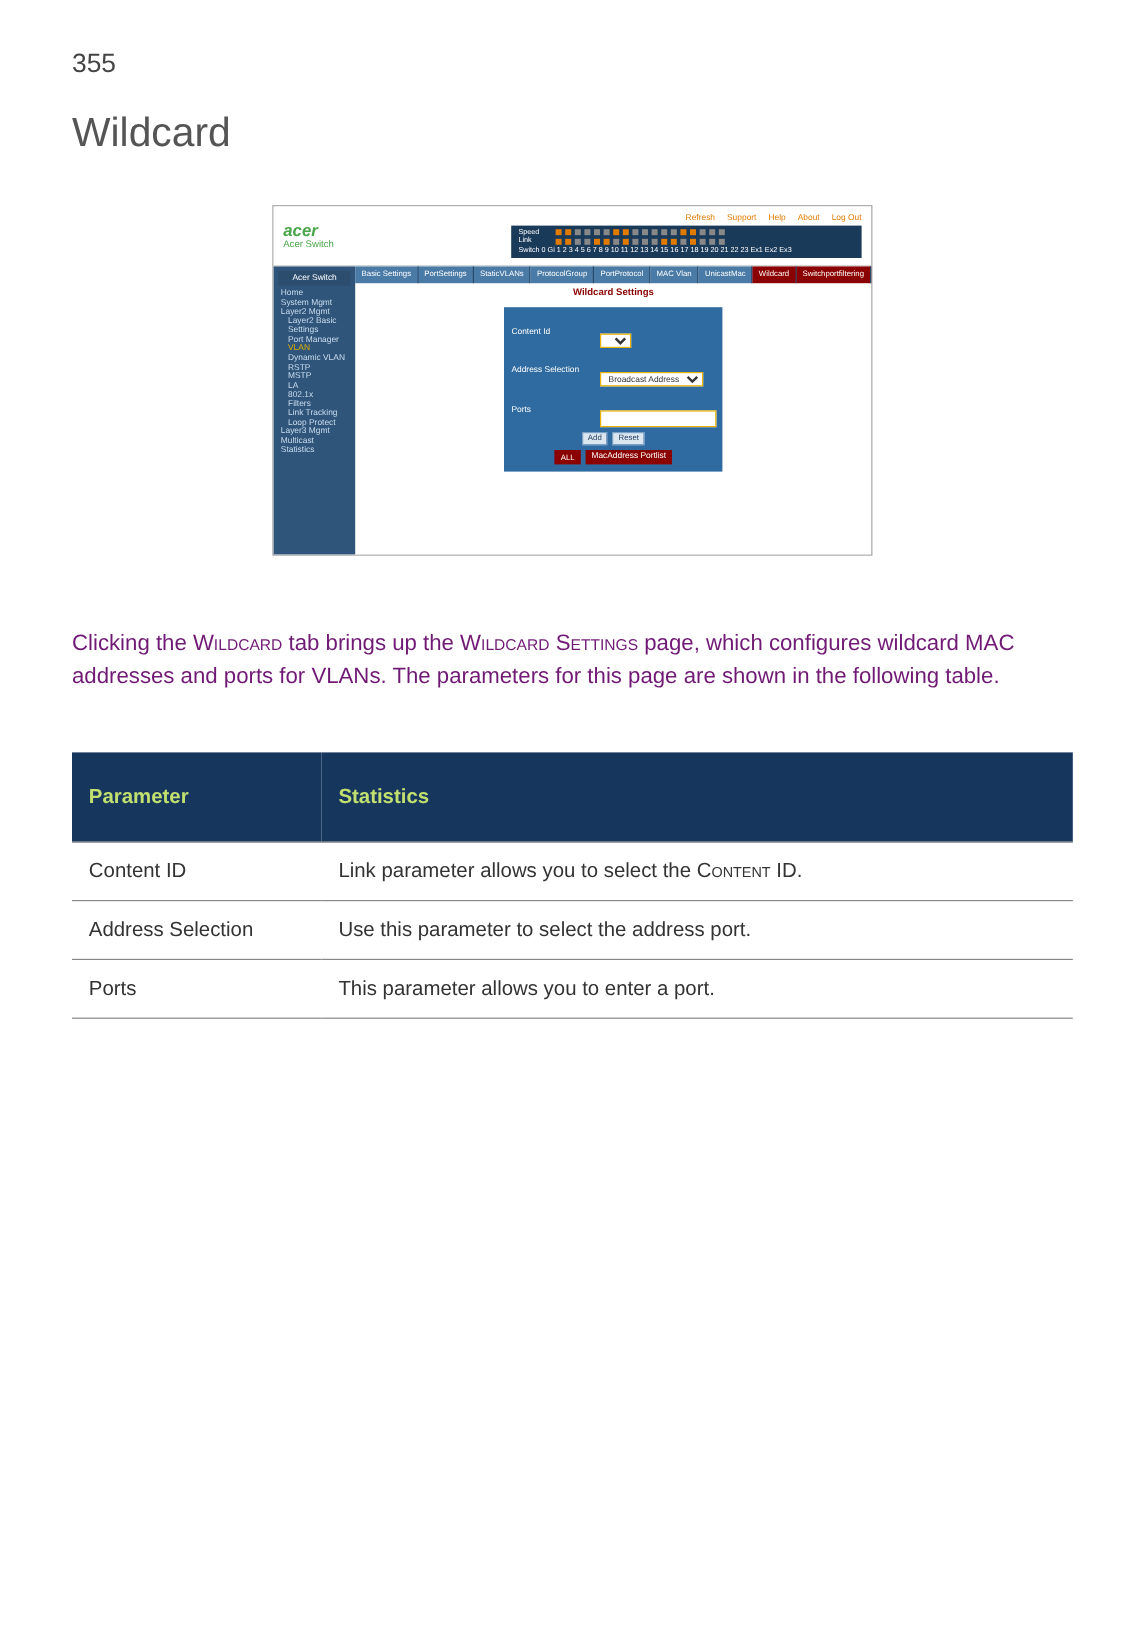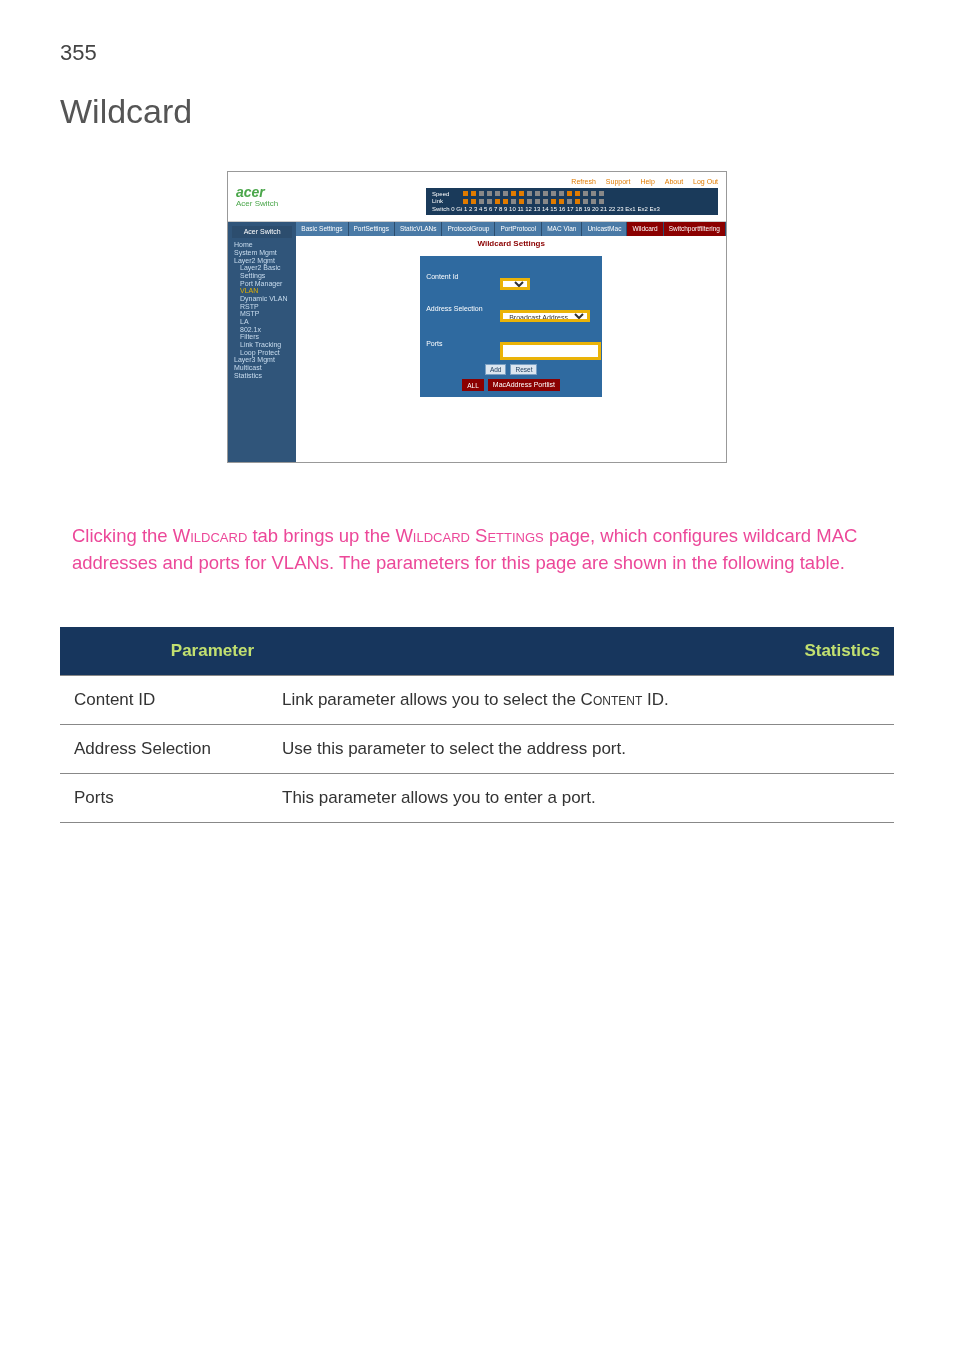--- a/index.html
+++ b/index.html
@@ -143,21 +143,21 @@
     gap:4px;
     width: 170px;
   }
   .form-row { display:flex; align-items:center; gap:4px;}
   .form-row label { flex:0 0 70px;}
   .form-row select, .form-row input {
     font-size:7px;
     padding:0 2px;
     height:12px;
     background:#fff;
-    border:3px solid #eab308;
+    border:1px solid #eab308;
     color:#333;
     margin-top:16px;
   }
   .btn-mini {
     background:#dce6f0;
     border:1px solid #7aa0c4;
     color:#1a3a5a;
     font-size:6.5px;
     padding:1px 4px;
   }
@@ -166,35 +166,35 @@
     color:#fff;
     border:none;
     padding:2px 5px;
     font-size:6.5px;
   }
   .form-actions { display:flex; justify-content:center; gap:4px;}
   
   .body-para {
     font-size: 18.5px;
     line-height: 1.45;
-    color:#ec4899;
-    margin: 60px 12px 50px;
+    color:#701a75;
+    margin: 60px 0 50px;
   }
   .sc { font-variant: small-caps; }
   
   .param-table {
     width:100%;
     border-collapse: collapse;
     font-size:17px;
   }
   .param-table thead th {
     background:#17365d;
     color:#c2e070;
-    text-align:right;
-    padding:14px 14px;
+    text-align:left;
+    padding:27px 14px;
     font-weight:600;
   }
   .param-table tbody td {
     padding:14px;
     border-bottom:1px solid #888;
     vertical-align: top;
     color:#333;
   }
   .param-table tbody tr:first-child td { border-top:1px solid #888;}
   .param-col { width: 180px;}

